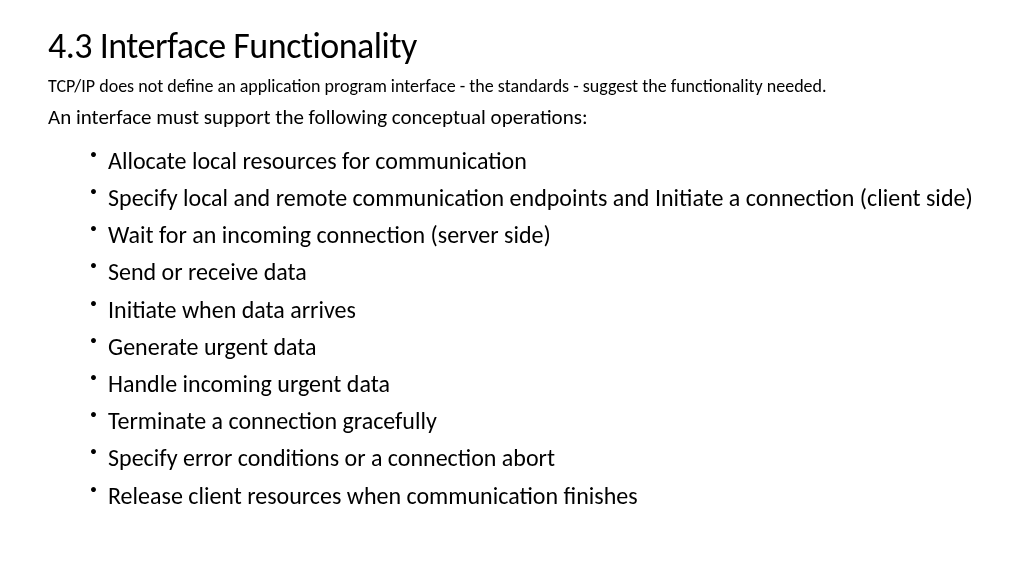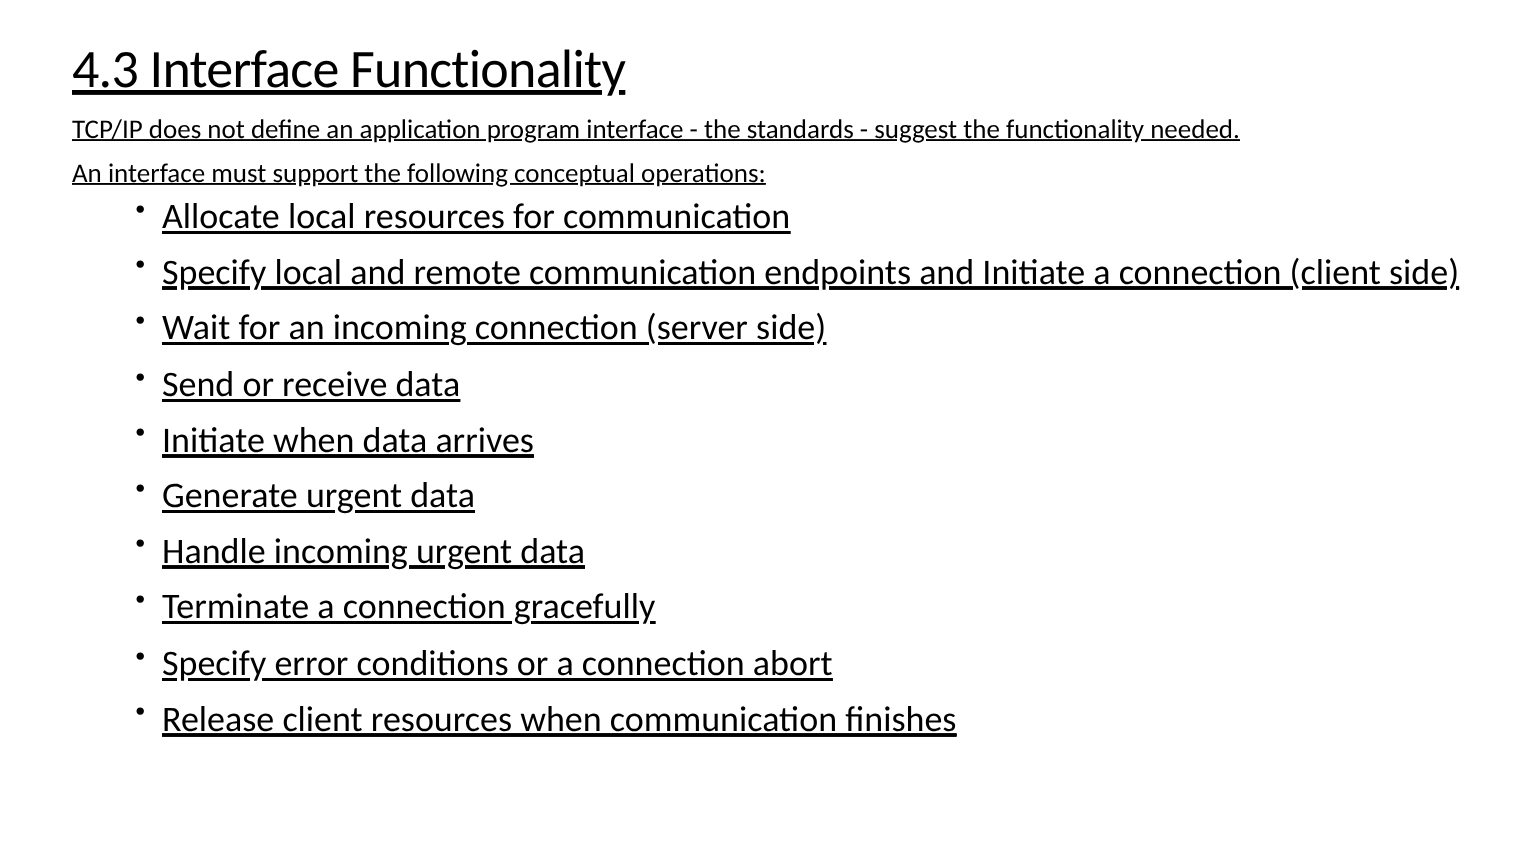--- a/index.html
+++ b/index.html
@@ -1,19 +1,18 @@
 <!DOCTYPE html>
 <html><head>
   <meta charset="utf-8">
   <style>
     * {
       margin: 0;
       padding: 0;
       box-sizing: border-box;
-      text-decoration: underline;
     }
     body {
       width: 1024px;
       height: 576px;
       background: #ffffff;
       font-family: Calibri, "Segoe UI", Arial, sans-serif;
       color: #000000;
       padding: 24px 48px;
     }
     .title {
@@ -21,23 +20,23 @@
       font-weight: 400;
       margin-bottom: 8px;
       letter-spacing: -0.5px;
     }
     .intro {
       font-size: 18px;
       line-height: 1.2;
       margin-bottom: 6px;
     }
     .subintro {
-      font-size: 18px;
+      font-size: 21px;
       line-height: 1.25;
-      margin-bottom: 0;
+      margin-bottom: 12px;
     }
     ul.bullets {
       list-style: none;
       padding-left: 60px;
     }
     ul.bullets li {
       position: relative;
       font-size: 24px;
       line-height: 1.55;
     }

